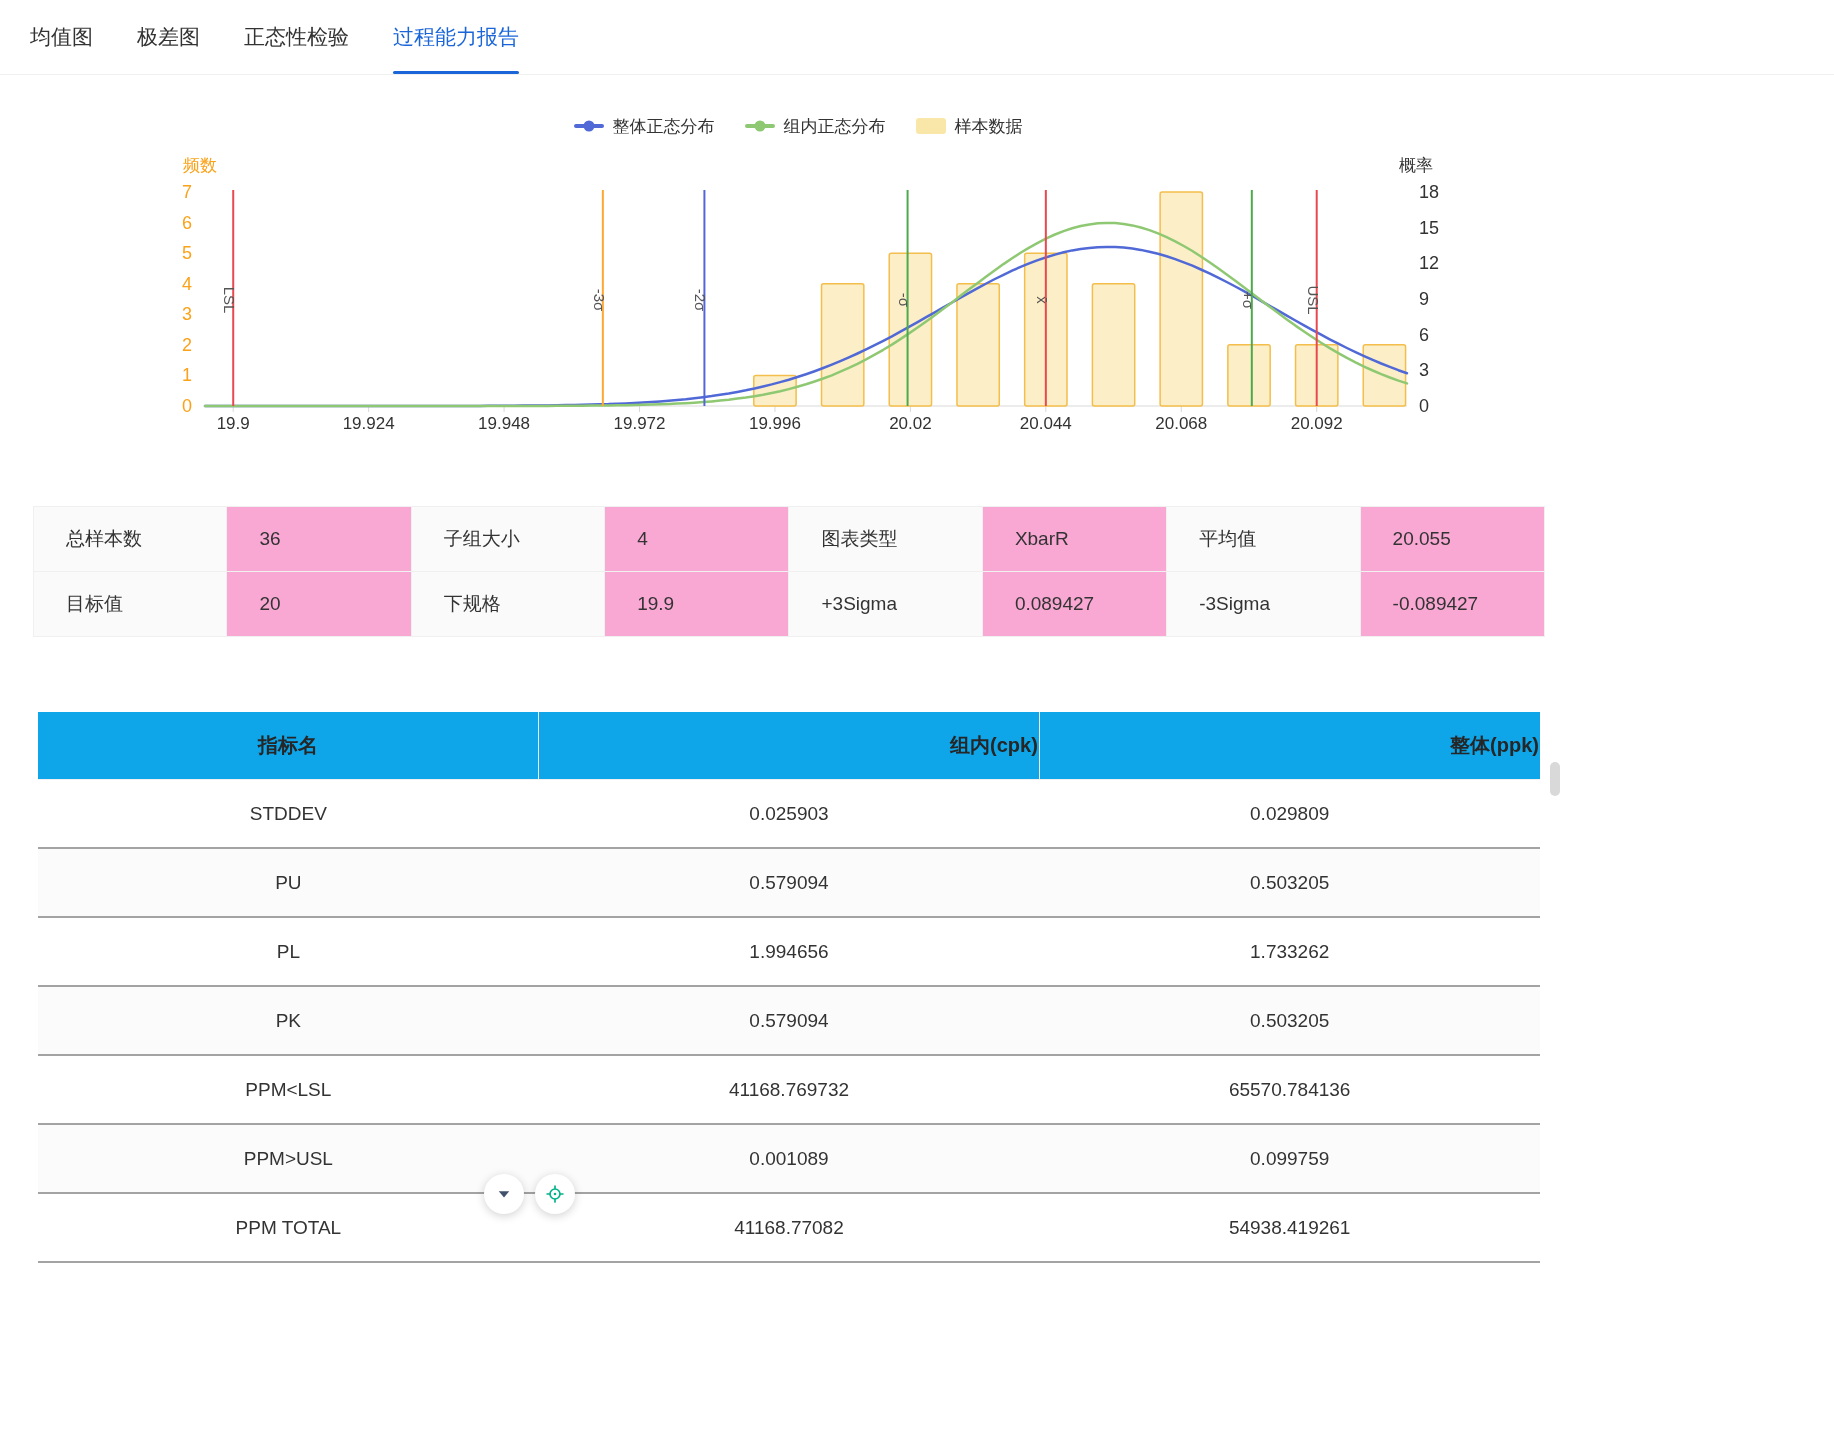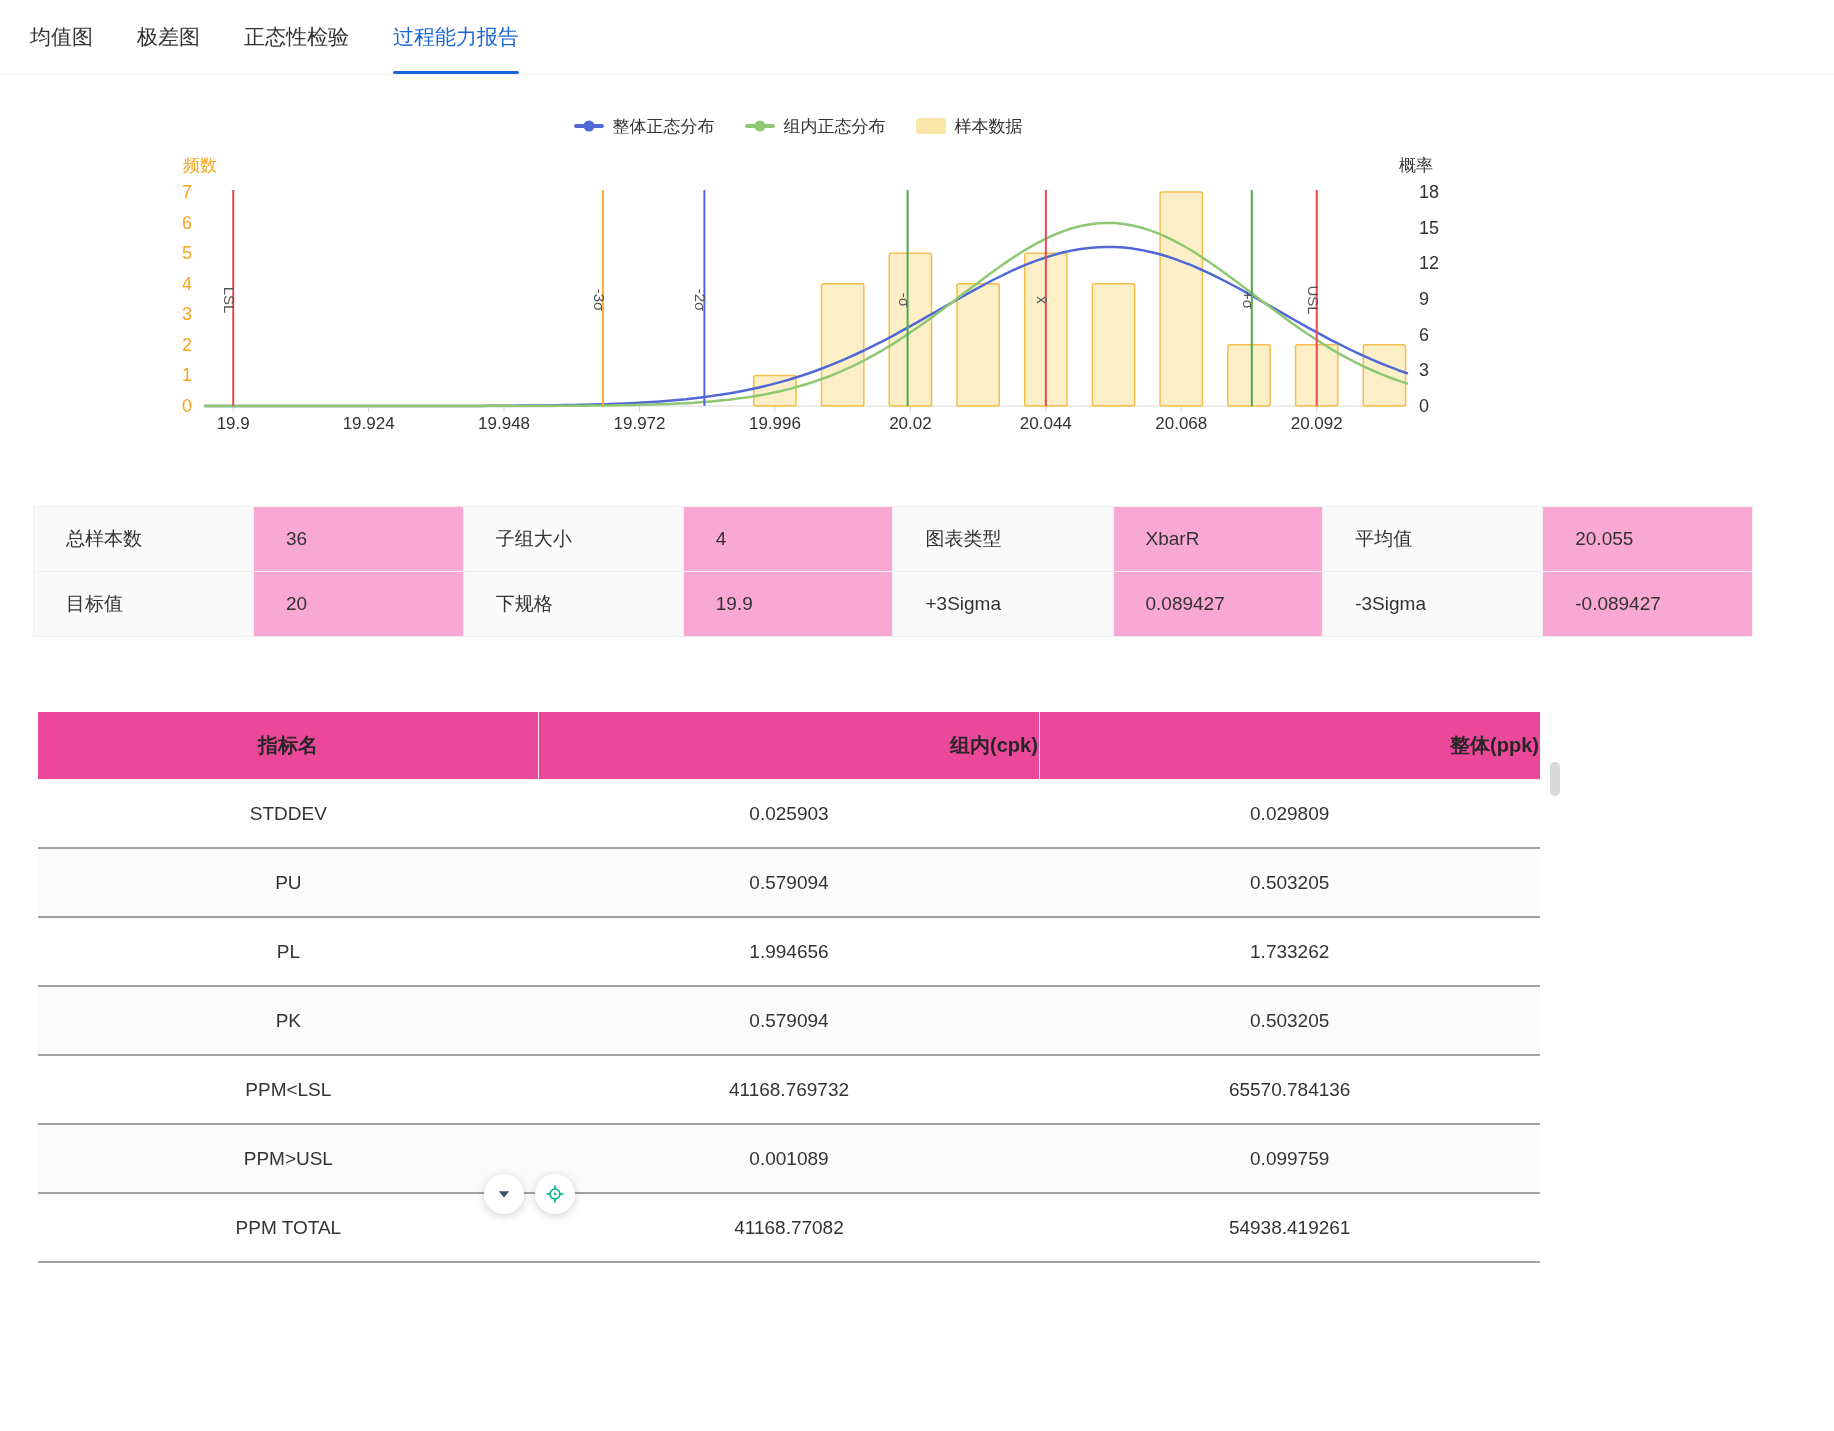--- a/index.html
+++ b/index.html
@@ -21,30 +21,30 @@
   .legend{margin-top:10px;height:42px;display:flex;justify-content:center;align-items:center;gap:30px;}
   .legend-item{display:flex;align-items:center;gap:9px;font-size:17px;color:#333;cursor:pointer;}
   .line-swatch{width:30px;height:4px;border-radius:2px;position:relative;}
   .line-swatch .dot{position:absolute;width:11px;height:11px;border-radius:50%;left:50%;top:50%;
                     transform:translate(-50%,-50%);}
   .bar-swatch{width:30px;height:16px;border-radius:3px;}
   #chart-svg{display:block;}
   #chart-svg text{font-family:"Liberation Sans","DejaVu Sans",sans-serif;}
 
   
-  .summary{position:absolute;top:506px;left:33px;width:1720px;border-collapse:collapse;
+  .summary{position:absolute;top:506px;left:33px;width:1512px;border-collapse:collapse;
            font-size:19px;table-layout:fixed;}
   .summary td{border:1px solid #f0f0f0;height:65px;padding:0 6px 0 32px;box-sizing:border-box;}
   .summary td.lbl{background:#fafafa;width:12.8%;}
   .summary td.val{width:12.2%;background:#f9a8d4;}
 
   
   .metrics{position:absolute;top:712px;left:38px;width:1502px;border-collapse:collapse;
            font-size:19px;text-align:center;table-layout:fixed;}
-  .metrics th{font-size:20px;font-weight:bold;height:65px;background:#ec4899;
+  .metrics th{font-size:20px;font-weight:bold;height:65px;background:#0ea5e9;
               border-bottom:1px solid #f0f0f0;color:#262626;}
   .metrics th + th{border-left:1px solid #ececec;text-align:right;}
   .metrics td{height:65px;border-bottom:2px solid #a3a3a3;color:#333;}
   .metrics tr.stripe td{background:#fbfbfb;}
 
   
   .float-btns{position:absolute;left:484px;top:1174px;display:flex;gap:11px;}
   .fbtn{width:40px;height:40px;border-radius:50%;background:#fff;border:none;padding:0;
         box-shadow:0 2px 10px rgba(0,0,0,.18);display:flex;align-items:center;justify-content:center;
         cursor:pointer;}

